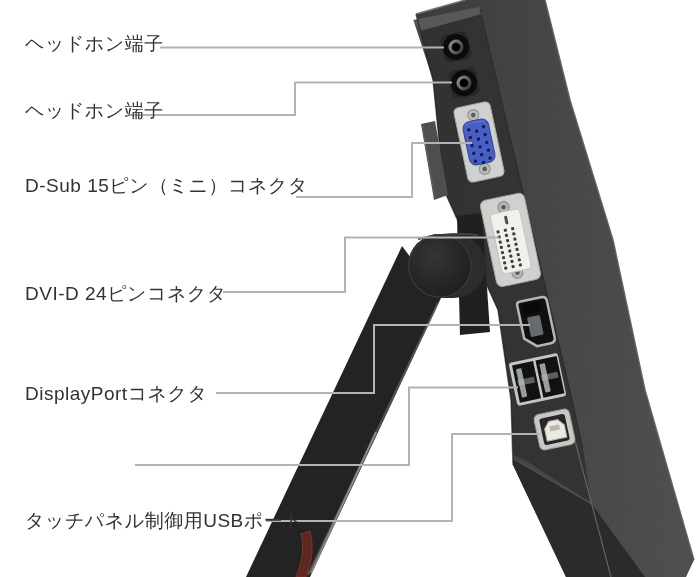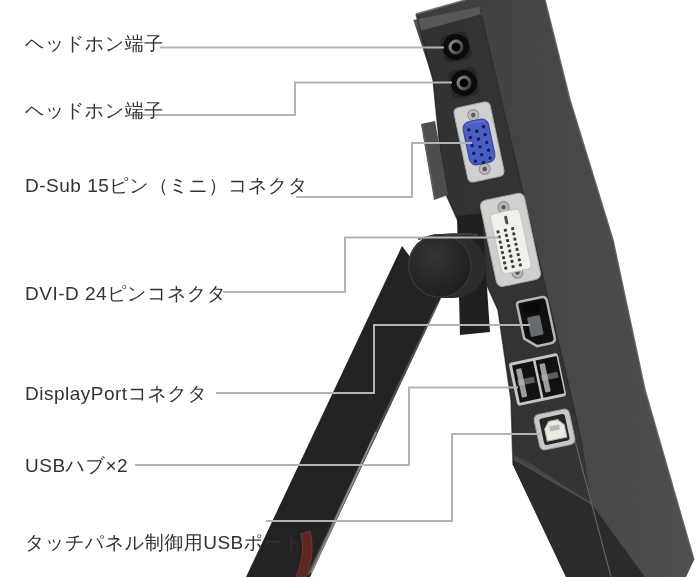--- a/index.html
+++ b/index.html
@@ -21,21 +21,21 @@
     letter-spacing:0.5px;
     color:#363030;
     white-space:nowrap;
   }
   .lbl-0{top:34px;}
   .lbl-1{top:101px;}
   .lbl-2{top:176px;}
   .lbl-3{top:284px;}
   .lbl-4{top:384px;}
   .lbl-5{top:456px;}
-  .lbl-6{top:533px;}
+  .lbl-6{top:511px;}
 </style>
 </head>
 <body>
 
 <div class="stage">
 
   <svg class="art" width="700" height="577" viewBox="0 0 700 577">
     <defs>
       <clipPath id="slabClip">
         <path d="M408,14 L457,0 L537,0 L562,100 L605,240 L637,390 L686,560 L678,577 L558,577 L505,465 L503,400 L490,310 L436,190 L425,80 Z"></path>
@@ -196,16 +196,15 @@
       <path d="M127,465 L401,465 L401,387.5 L510,387.5" stroke="#b3b3b3"></path>
       <path d="M258,521 L444,521 L444,434 L532,434" stroke="#b3b3b3"></path>
     </g>
   </svg>
 
   <div class="callout-label lbl-0">ヘッドホン端子</div>
   <div class="callout-label lbl-1">ヘッドホン端子</div>
   <div class="callout-label lbl-2">D-Sub 15ピン（ミニ）コネクタ</div>
   <div class="callout-label lbl-3">DVI-D 24ピンコネクタ</div>
   <div class="callout-label lbl-4">DisplayPortコネクタ</div>
-  <div class="callout-label lbl-5">USBハブ×2</div>
   <div class="callout-label lbl-6">タッチパネル制御用USBポート</div>
 
 </div>
 
 </body></html>

